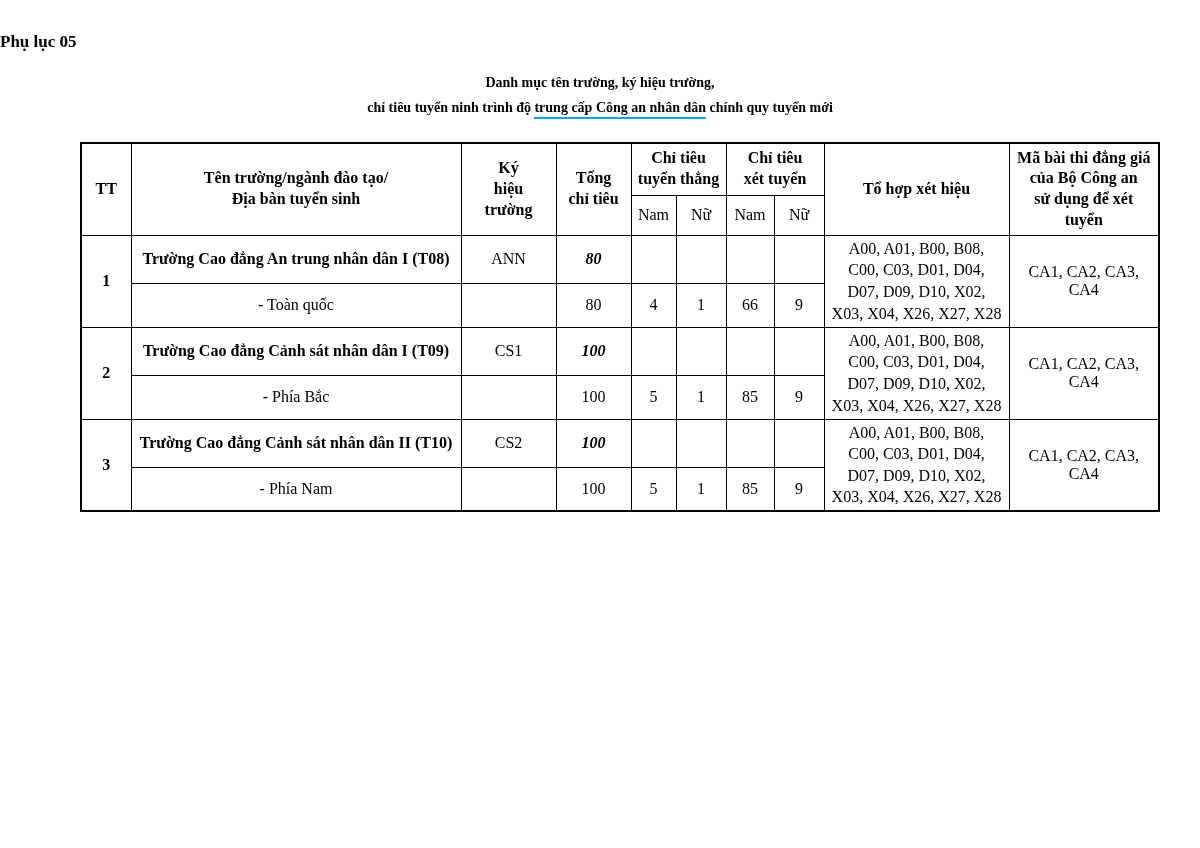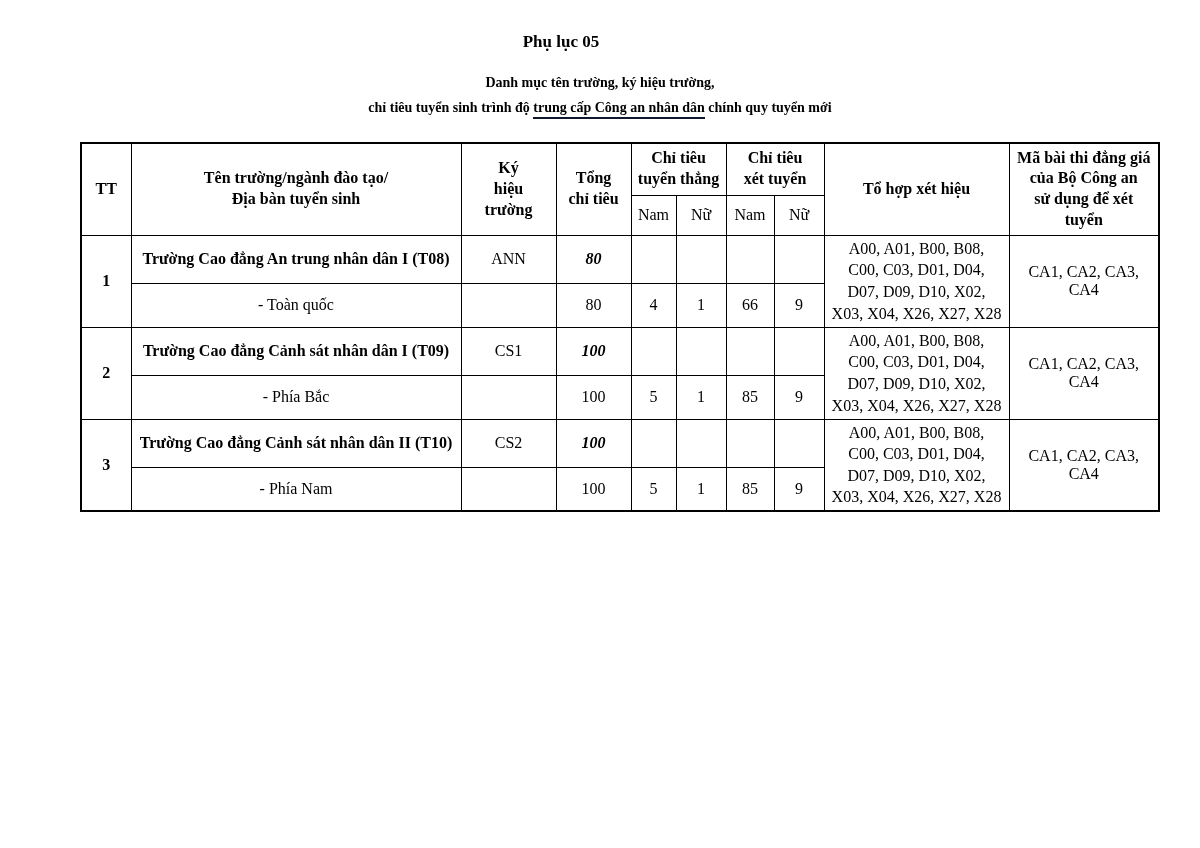--- a/index.html
+++ b/index.html
@@ -4,34 +4,34 @@
 <style>
   * { box-sizing: border-box; }
   html, body {
     margin: 0; padding: 0;
     width: 1200px; height: 848px;
     background: #ffffff;
     color: #000000;
     font-family: "Liberation Serif", serif;
   }
   .appendix {
-    text-align: center;
+    text-align: left;
     padding: 32px 78px 0 0;
     font-weight: bold;
     font-size: 17px;
   }
   .title-block {
     text-align: center;
     font-weight: bold;
     font-size: 14px;
     line-height: 25px;
     margin-top: 18px;
   }
   .underlined {
-    border-bottom: 2px solid #0f172a;
+    border-bottom: 2px solid #0ea5e9;
     padding-bottom: 2px;
   }
   table.quota {
     border-collapse: collapse;
     table-layout: fixed;
     margin: 22px 0 0 80px;
     border: 2px solid #000;
   }
   table.quota td {
     border: 1px solid #000;
@@ -78,21 +78,21 @@
   }
   td.cell-exam { font-size: 15.5px; }
 </style>
 </head>
 <body>
 
 <div class="appendix">Phụ lục 05</div>
 
 <div class="title-block">
   <div>Danh mục tên trường, ký hiệu trường,</div>
-  <div><span>chỉ tiêu tuyển sinh trình độ </span><span class="underlined">trung cấp Công an nhân dân</span><span> chính quy tuyển mới</span></div>
+  <div><span>chỉ tiêu tuyển ninh trình độ </span><span class="underlined">trung cấp Công an nhân dân</span><span> chính quy tuyển mới</span></div>
 </div>
 
 <table class="quota">
   <colgroup>
     <col style="width:50px">
       <col style="width:330px">
       <col style="width:95px">
       <col style="width:75px">
     <col style="width:45px">
       <col style="width:50px">

